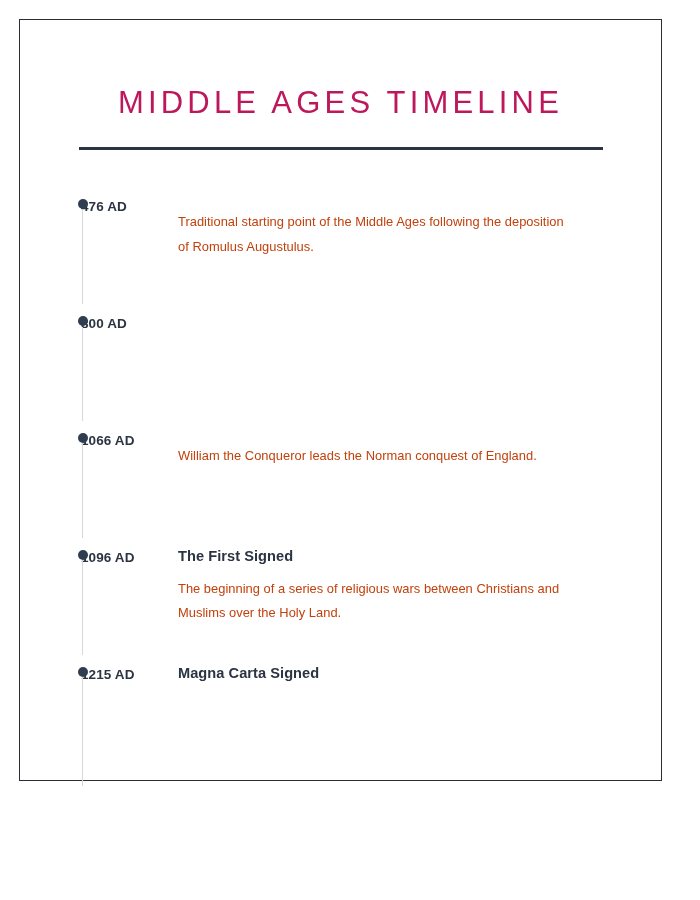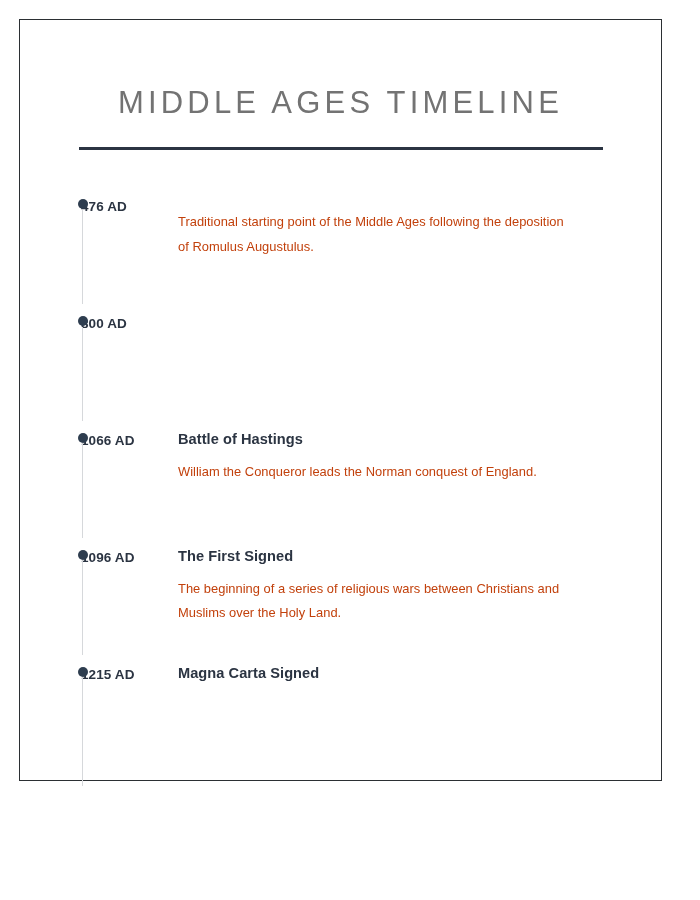--- a/index.html
+++ b/index.html
@@ -28,21 +28,21 @@
   }
 
   .doc-title {
     margin: 0;
     padding-top: 65px;
     text-align: center;
     font-family: "Liberation Sans", sans-serif;
     font-size: 31px;
     font-weight: 300;
     letter-spacing: 4.2px;
-    color: #737373;
+    color: #be185d;
     white-space: nowrap;
   }
 
   .title-rule {
     margin: 26px auto 0 auto;
     width: 524px;
     height: 3px;
     background: #2b3442;
   }
 
@@ -156,21 +156,20 @@
     <span class="entry-year">800 AD</span>
   </li>
 
   <li class="timeline-entry">
     <span class="entry-marker">
       <span class="entry-dot"></span>
       <span class="entry-line"></span>
     </span>
     <span class="entry-year">1066 AD</span>
     <span class="entry-body">
-      <p class="entry-title">Battle of Hastings</p>
       <p class="entry-desc">William the Conqueror leads the Norman conquest of England.</p>
     </span>
   </li>
 
   <li class="timeline-entry">
     <span class="entry-marker">
       <span class="entry-dot"></span>
       <span class="entry-line"></span>
     </span>
     <span class="entry-year">1096 AD</span>

